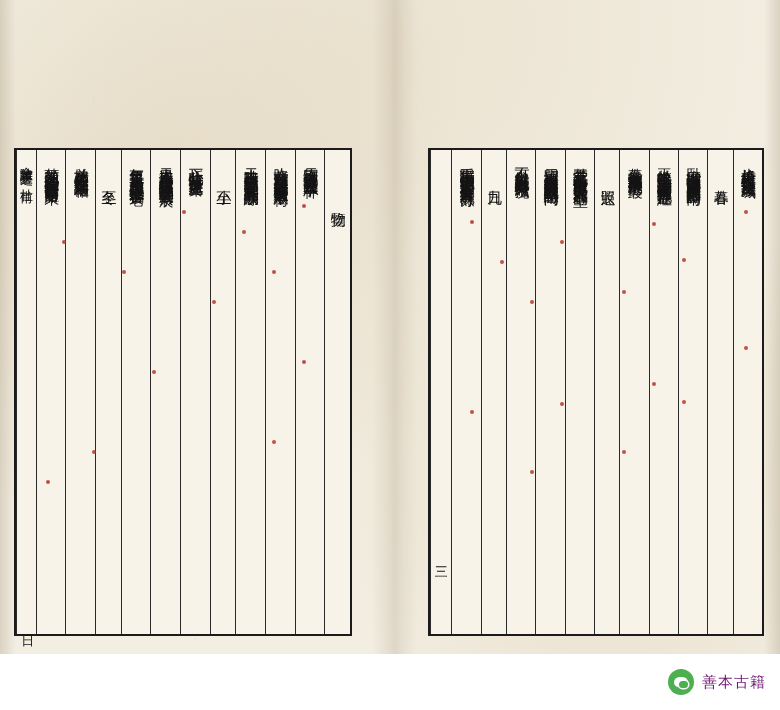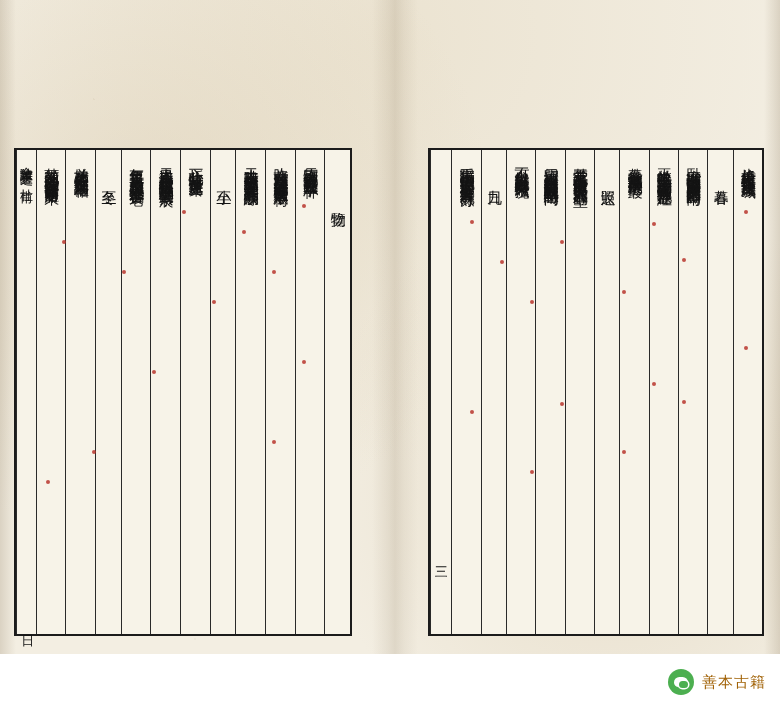--- a/index.html
+++ b/index.html
@@ -150,21 +150,21 @@
     position: absolute;
     left: 11px; top: 12px;
     width: 9px; height: 7px;
     border-radius: 5px;
     background: #4caf50;
     box-shadow: 0 0 0 1.5px #ffffff;
   }
   .wm-text {
     font-family: Liberation Serif, serif;
     font-size: 15px;
-    color: #a16207;
+    color: #701a75;
     letter-spacing: 1px;
   }
 </style>
 </head>
 <body>
 
 <div class="page">
   <div class="speckle"></div>
   <div class="edge-left"></div>
   <div class="edge-right"></div>

